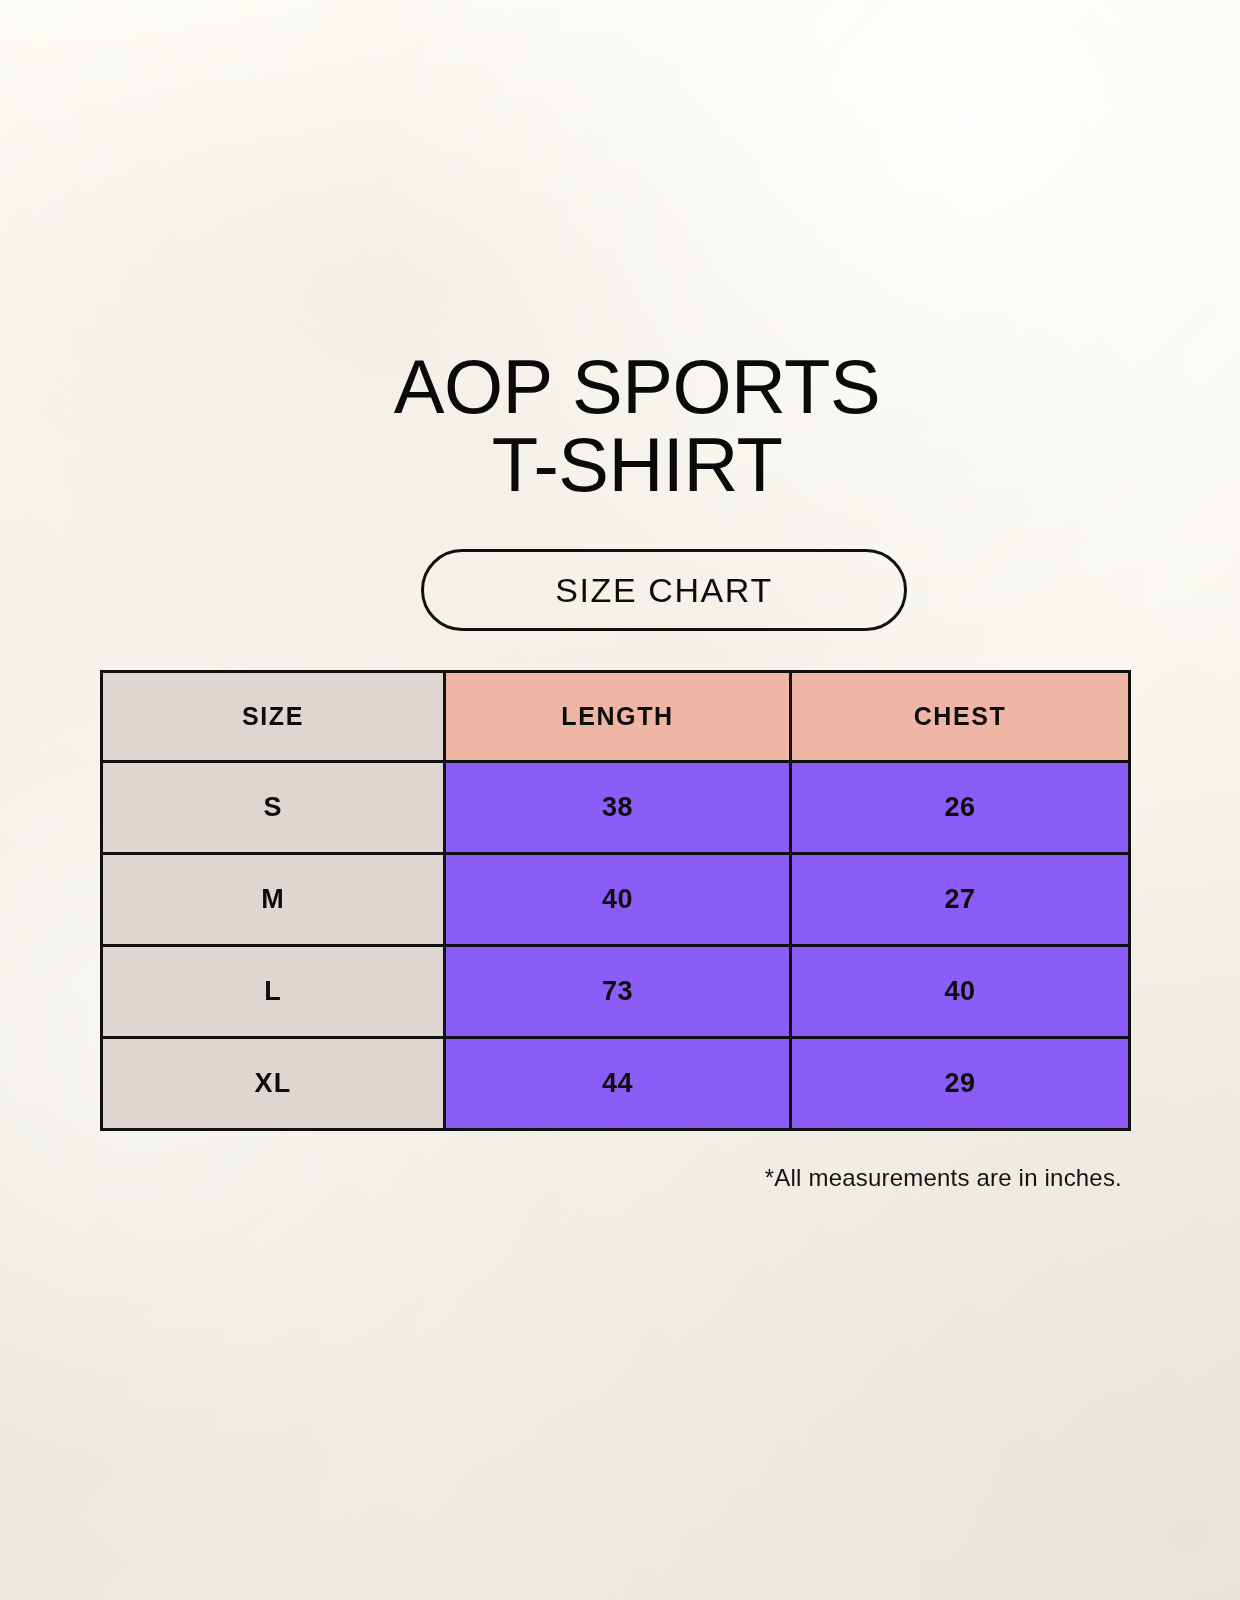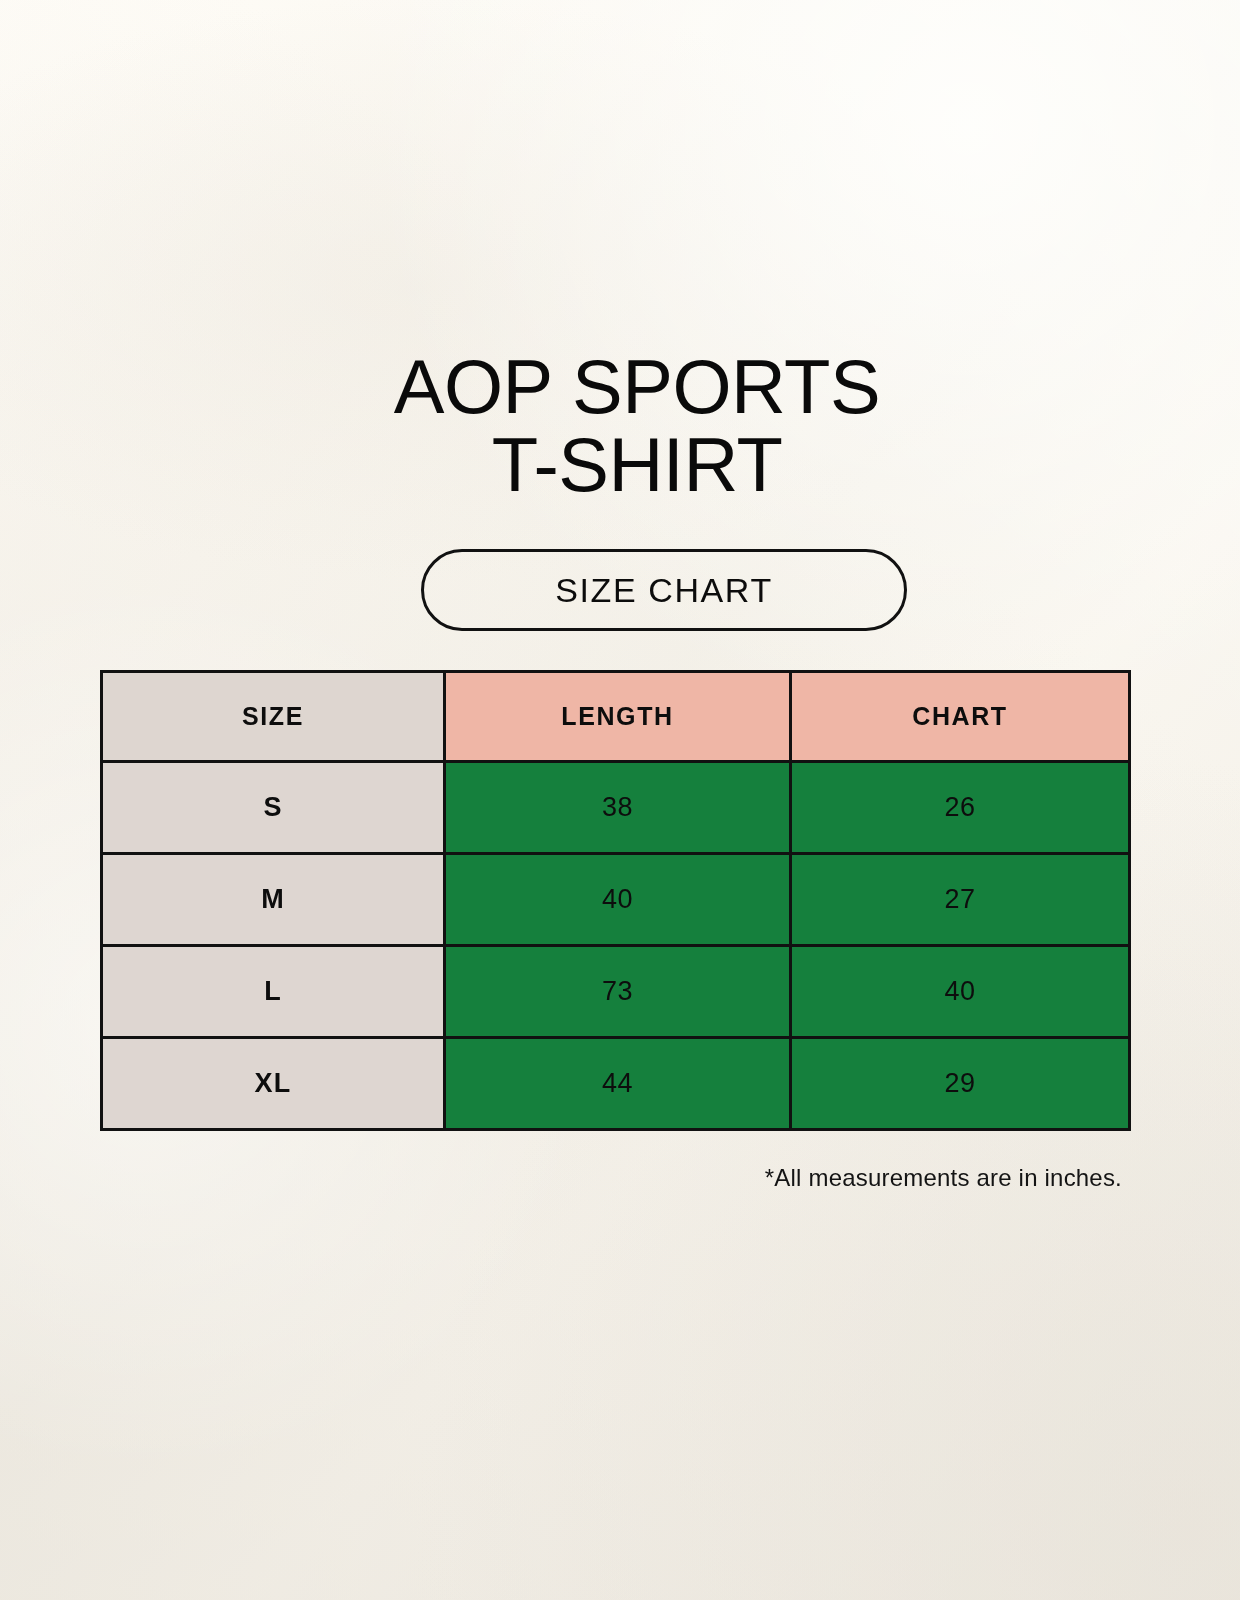--- a/index.html
+++ b/index.html
@@ -143,23 +143,23 @@
 
   td.cell-size {
     height: 87px;
     background: #ded6d1;
     font-size: 27px;
     font-weight: 700;
     letter-spacing: 1.2px;
   }
   td.cell-value {
     height: 87px;
-    background: #15803d;
+    background: #8b5cf6;
     font-size: 27px;
-    font-weight: 400;
+    font-weight: 700;
     letter-spacing: 0.4px;
   }
 
   .footnote {
     position: absolute;
     left: 94px;
     top: 1164px;
     width: 1028px;
     text-align: right;
     font-size: 24px;
@@ -190,21 +190,21 @@
       <table class="size-table">
         <colgroup>
           <col class="c-size">
           <col class="c-chest">
           <col class="c-length">
         </colgroup>
         <thead>
           <tr>
             <th class="head-size">SIZE</th>
             <th class="head-measure">LENGTH</th>
-            <th class="head-measure">CHART</th>
+            <th class="head-measure">CHEST</th>
           </tr>
         </thead>
         <tbody>
           <tr>
             <td class="cell-size">S</td>
             <td class="cell-value">38</td>
             <td class="cell-value">26</td>
           </tr>
           <tr>
             <td class="cell-size">M</td>

